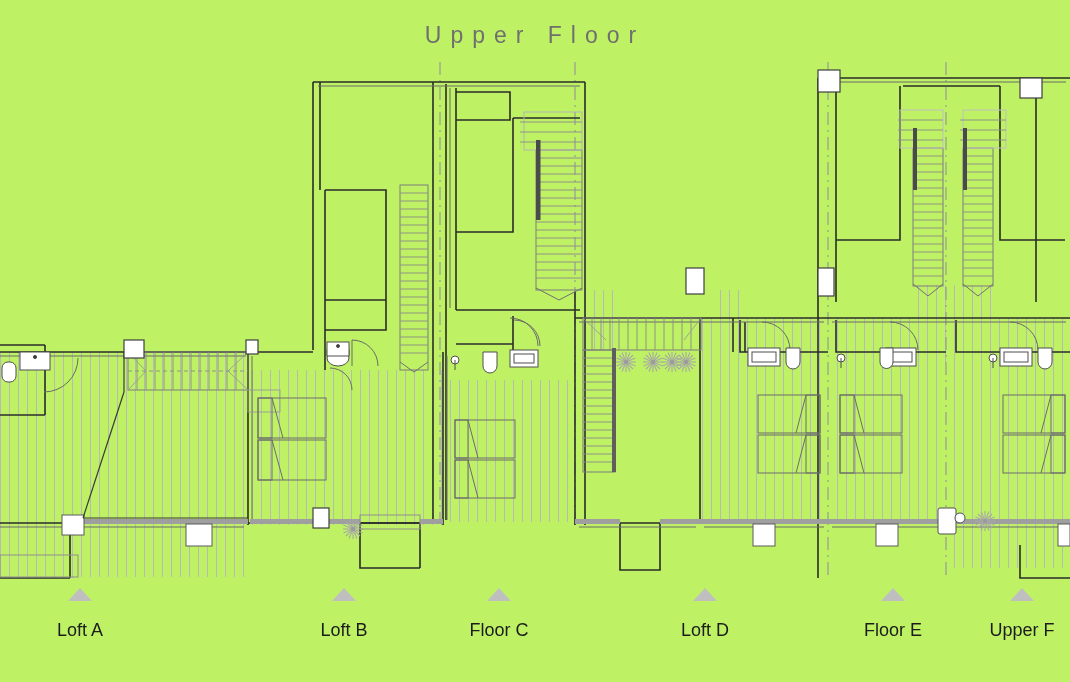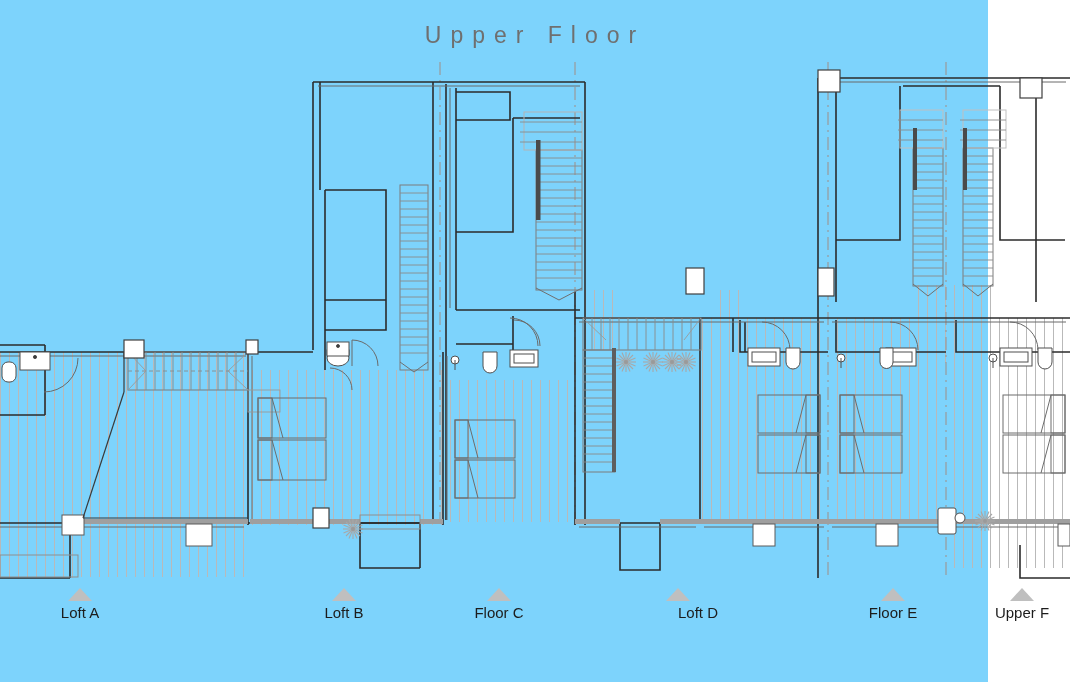--- a/index.html
+++ b/index.html
@@ -1,33 +1,33 @@
 <!DOCTYPE html>
 <html><head>
 <meta charset="utf-8">
 <style>
   html,body{margin:0;padding:0;background:#ffffff;}
   body{width:1070px;height:682px;overflow:hidden;
        font-family:"Liberation Sans","DejaVu Sans",sans-serif;}
-  #sheet{position:relative;width:988px;height:682px;background:#7dd3fc;}
+  #sheet{position:relative;width:1070px;height:682px;background:#bef264;}
   #title{
     position:absolute;left:0;top:22px;width:1070px;text-align:center;
     font-size:23px;letter-spacing:9px;color:#6f6f6f;font-weight:400;
     white-space:pre;
   }
   #plan{position:absolute;left:0;top:0;width:1070px;height:682px;}
   .lbl-row{position:absolute;left:0;top:588px;width:1070px;height:50px;}
   .lblmark{position:absolute;text-align:center;}
   .lblmark .tri{
     width:0;height:0;margin:0 auto;
     border-left:12px solid transparent;border-right:12px solid transparent;
     border-bottom:13px solid #bfbfbf;
   }
   .lblmark .txt{
-    margin-top:3px;font-size:15px;color:#1c1c1c;white-space:nowrap;
+    margin-top:19px;font-size:18px;color:#1c1c1c;white-space:nowrap;
   }
 </style>
 </head>
 <body>
 
 <div id="sheet">
 
   <div id="title">Upper Floor</div>
 
   <svg id="plan" viewBox="0 0 1070 682">
@@ -504,21 +504,21 @@
       <div class="txt">Loft A</div>
     </div>
     <div class="lblmark" style="left:304px;width:80px;">
       <div class="tri"></div>
       <div class="txt">Loft B</div>
     </div>
     <div class="lblmark" style="left:459px;width:80px;">
       <div class="tri"></div>
       <div class="txt">Floor C</div>
     </div>
-    <div class="lblmark" style="left:638px;width:80px;text-align:right;">
+    <div class="lblmark" style="left:665px;width:80px;">
       <div class="tri"></div>
       <div class="txt">Loft D</div>
     </div>
     <div class="lblmark" style="left:853px;width:80px;">
       <div class="tri"></div>
       <div class="txt">Floor E</div>
     </div>
     <div class="lblmark" style="left:982px;width:80px;">
       <div class="tri"></div>
       <div class="txt">Upper F</div>

